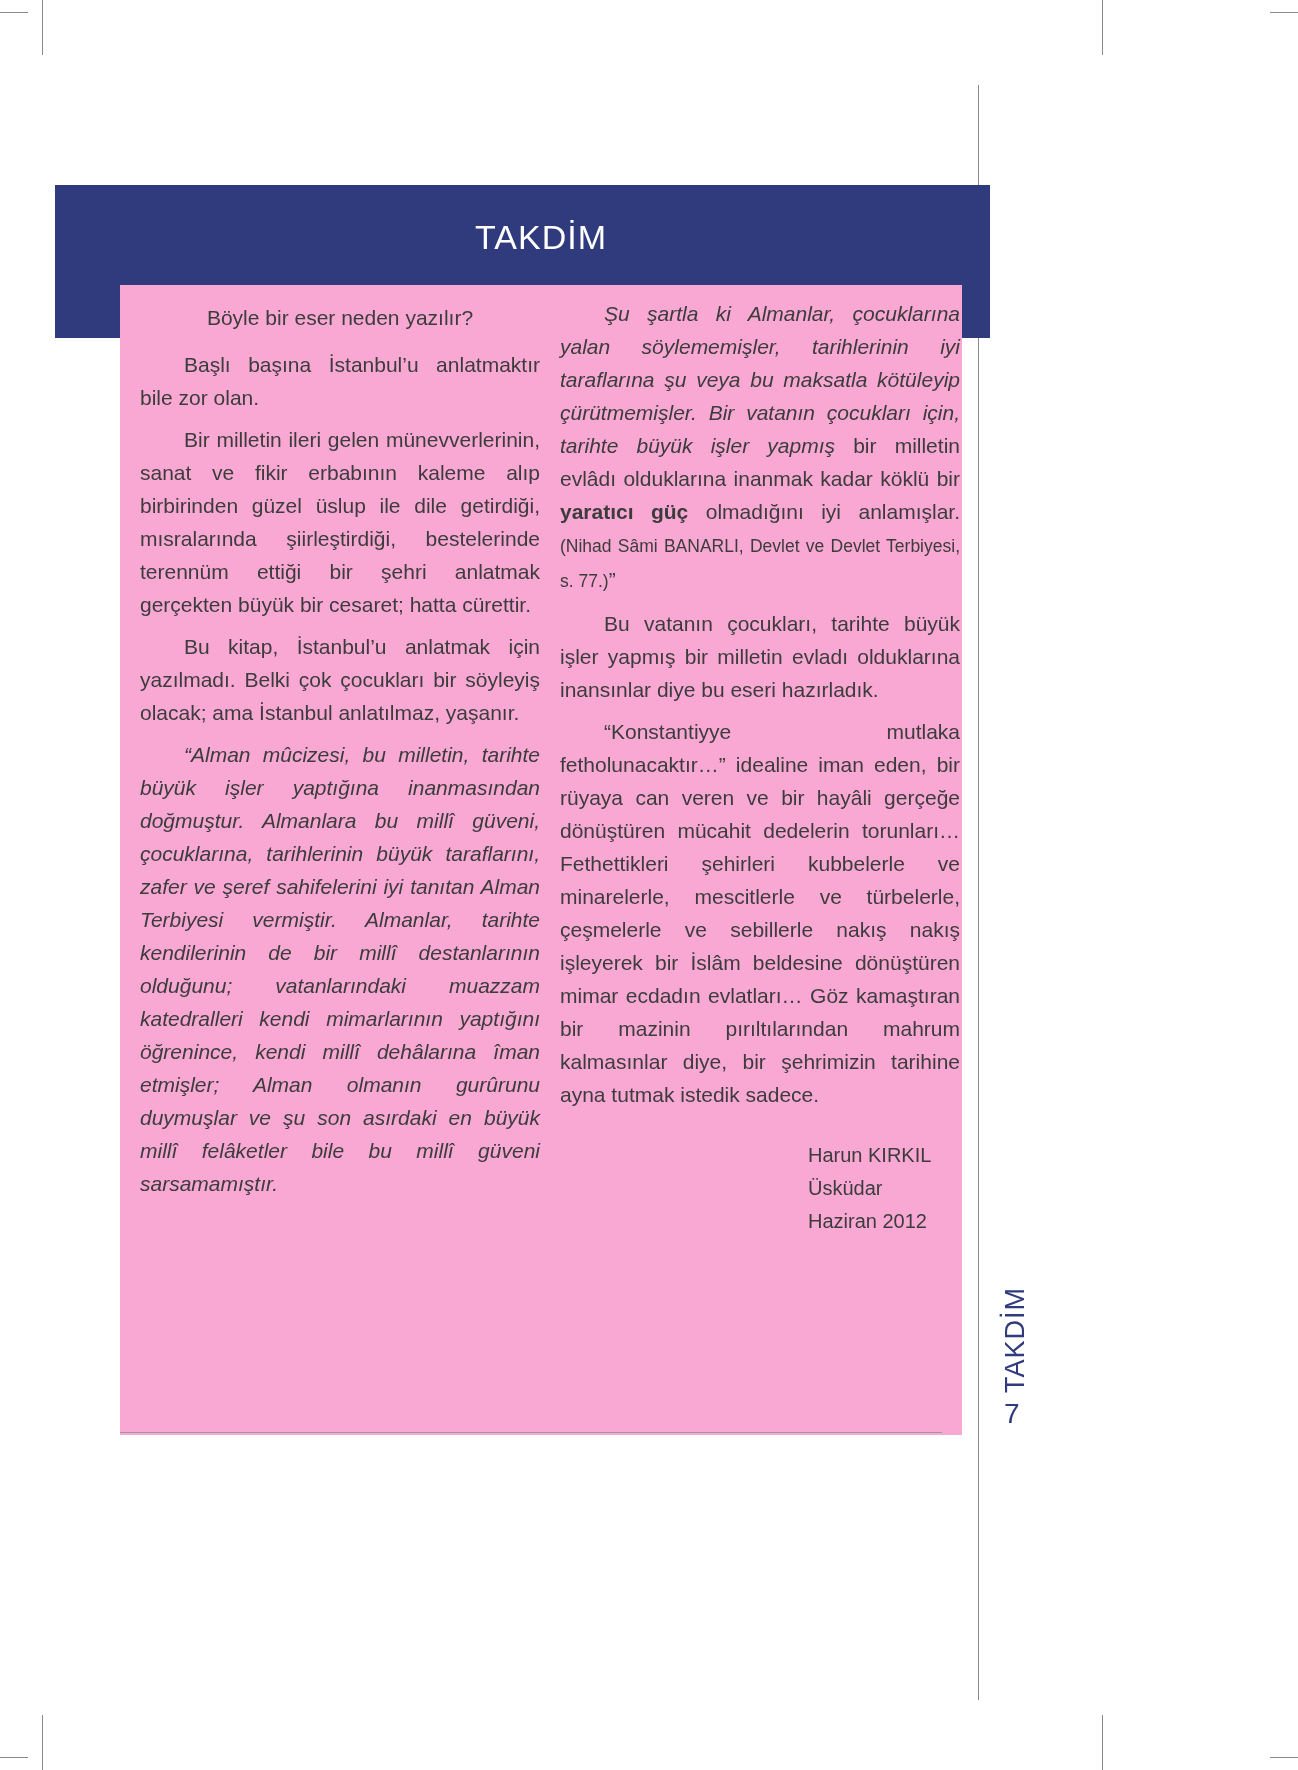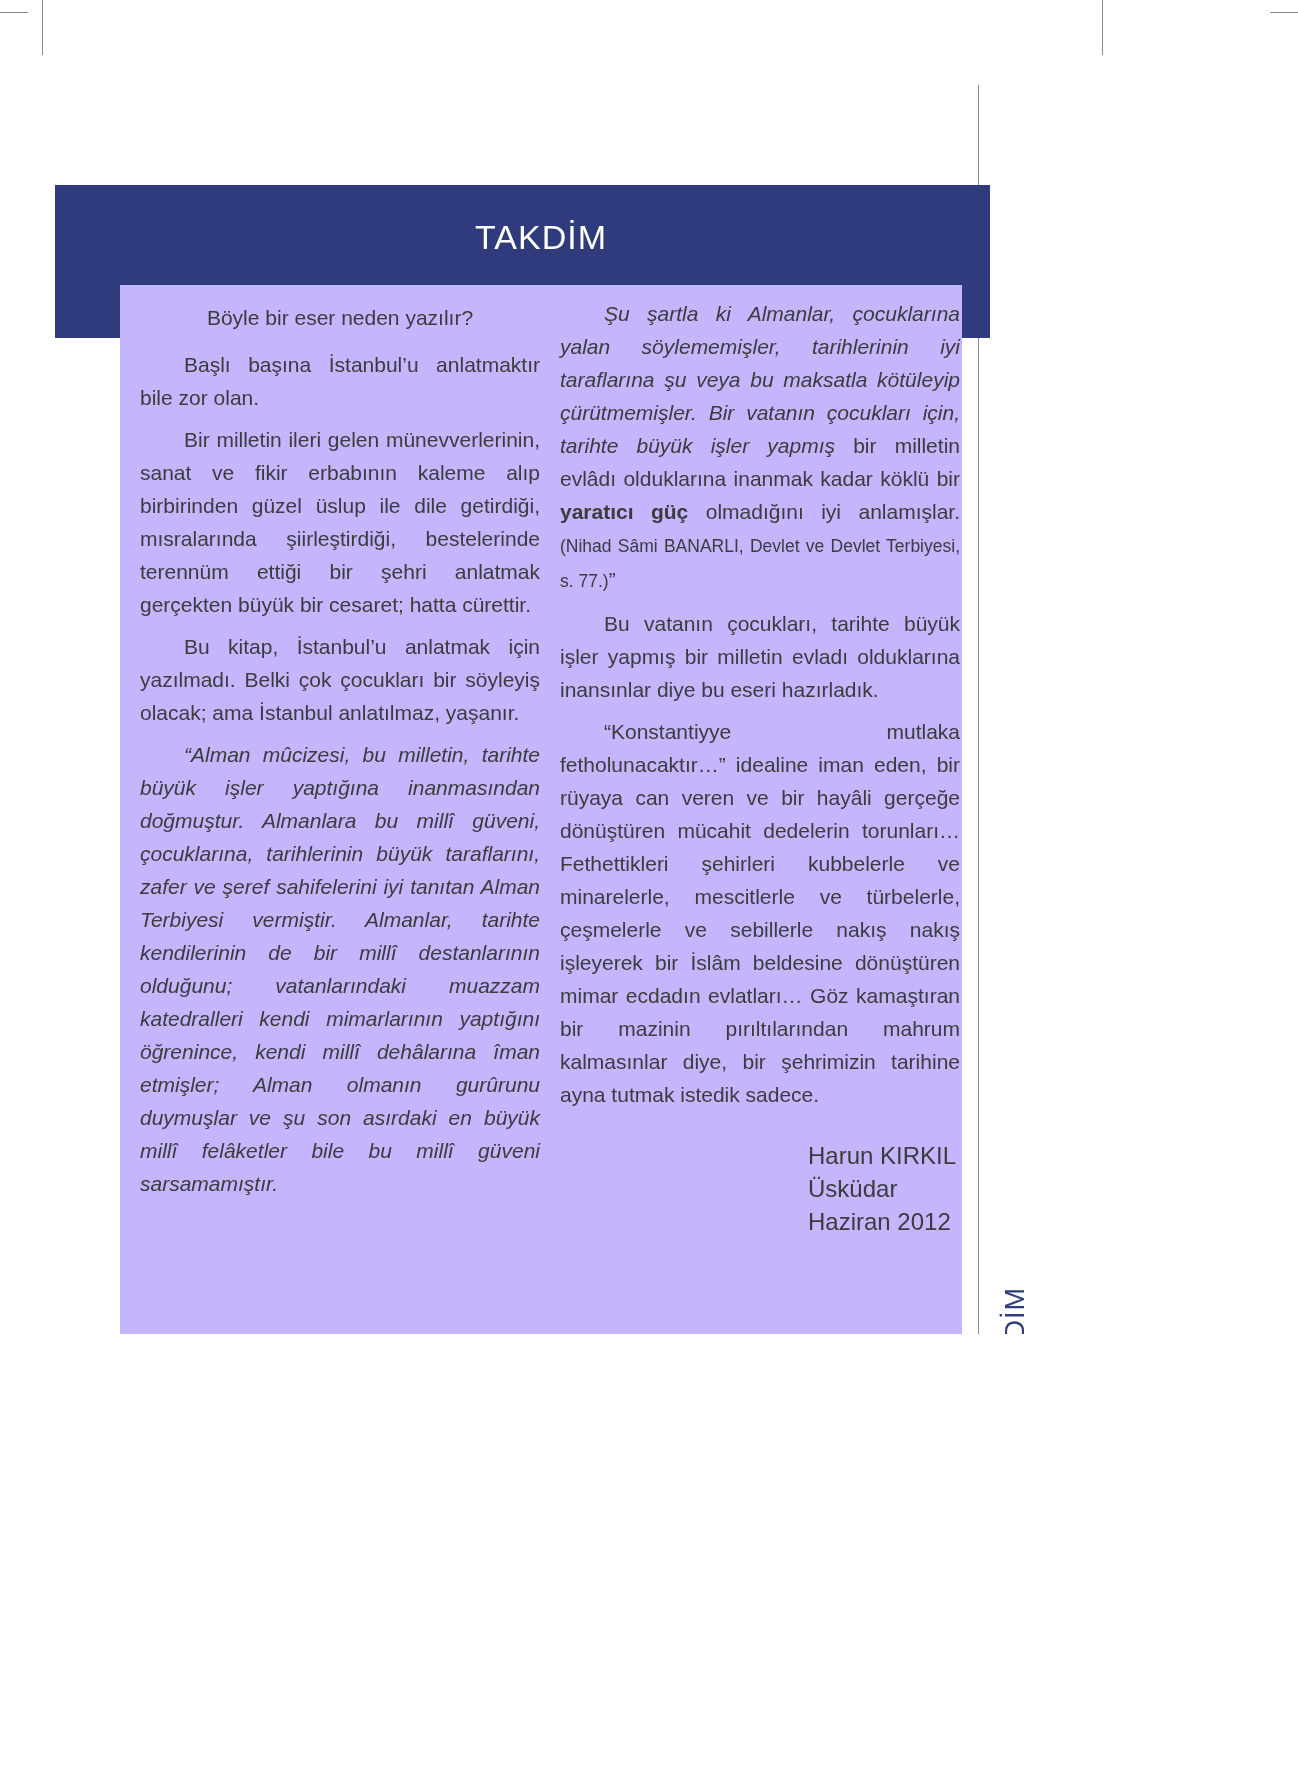--- a/index.html
+++ b/index.html
@@ -1,52 +1,52 @@
 <!DOCTYPE html>
 <html lang="tr"><head>
 <meta charset="utf-8">
 <style>
   * { margin:0; padding:0; box-sizing:border-box; }
   body { background:#ffffff; font-family:"Liberation Sans", sans-serif; }
-  .page { position:relative; width:1298px; height:1334px; background:#ffffff; overflow:hidden; color:#3c3c3c;padding-left:36px; }
+  .page { position:relative; width:1298px; height:1770px; background:#ffffff; overflow:hidden; color:#3c3c3c;padding-left:36px; }
 
   
   .mark { position:absolute; background:#8a8a8a; }
   .m-tl-v { left:42px;  top:0;       width:1px;  height:55px; }
   .m-tr-v { left:1102px;top:0;       width:1px;  height:55px; }
   .m-tl-h { left:0;     top:12px;    width:28px; height:1px; }
   .m-tr-h { left:1270px;top:12px;    width:28px; height:1px; }
   .m-bl-v { left:42px;  top:1715px;  width:1px;  height:55px; }
   .m-br-v { left:1102px;top:1715px;  width:1px;  height:55px; }
   .m-bl-h { left:0;     top:1757px;  width:28px; height:1px; }
   .m-br-h { left:1270px;top:1757px;  width:28px; height:1px; }
   .trim   { left:978px; top:85px;    width:1px;  height:1615px; }
 
   
   .band { position:absolute; left:55px; top:185px; width:935px; height:153px; background:#2f3b7d; }
   .band-title { position:absolute; left:120px; top:218px; width:842px; text-align:center;
                 color:#ffffff; font-size:34px; letter-spacing:1px; }
 
   
   .content { position:absolute; left:120px; top:285px; width:842px; min-height:1150px;
-             background:#c4b5fd; padding-top:12px; }
+             background:#f9a8d4; padding-top:12px; }
   .cols { display:flex; gap:20px; padding-left:20px; }
   .col { width:400px; font-size:21px; line-height:33px; text-align:justify;
          hyphens:auto; -webkit-hyphens:auto; color:#3c3c3c; }
 
   .para   { margin:0 0 9px 0; text-indent:44px; }
   .center { text-align:center; text-indent:0; margin:4px 0 14px 0; }
   .q      { font-style:italic; }
   .b      { font-weight:bold; }
   .bi     { font-weight:normal; }
   .r      { font-style:normal; }
   .rb     { font-style:normal; font-weight:bold; }
   .cite   { font-style:normal; font-size:17.5px; }
 
-  .signature { margin-top:28px; padding-left:248px; font-size:24px; line-height:33px; text-align:left; }
+  .signature { margin-top:28px; padding-left:248px; font-size:20px; line-height:33px; text-align:left; }
 
   .vlabel { position:absolute; left:945px; top:1325px; width:140px; height:30px; text-align:center;
             transform:rotate(-90deg); color:#2f3b7d; font-size:27px; letter-spacing:1px; }
   .pagenum { position:absolute; left:1004px; top:1398px; color:#2f3b7d; font-size:28px; }
 
   .footer-rule { position:absolute; left:120px; top:1432px; width:822px; height:1px; background:#9a9a9a; }
 </style>
 </head>
 <body>
 

